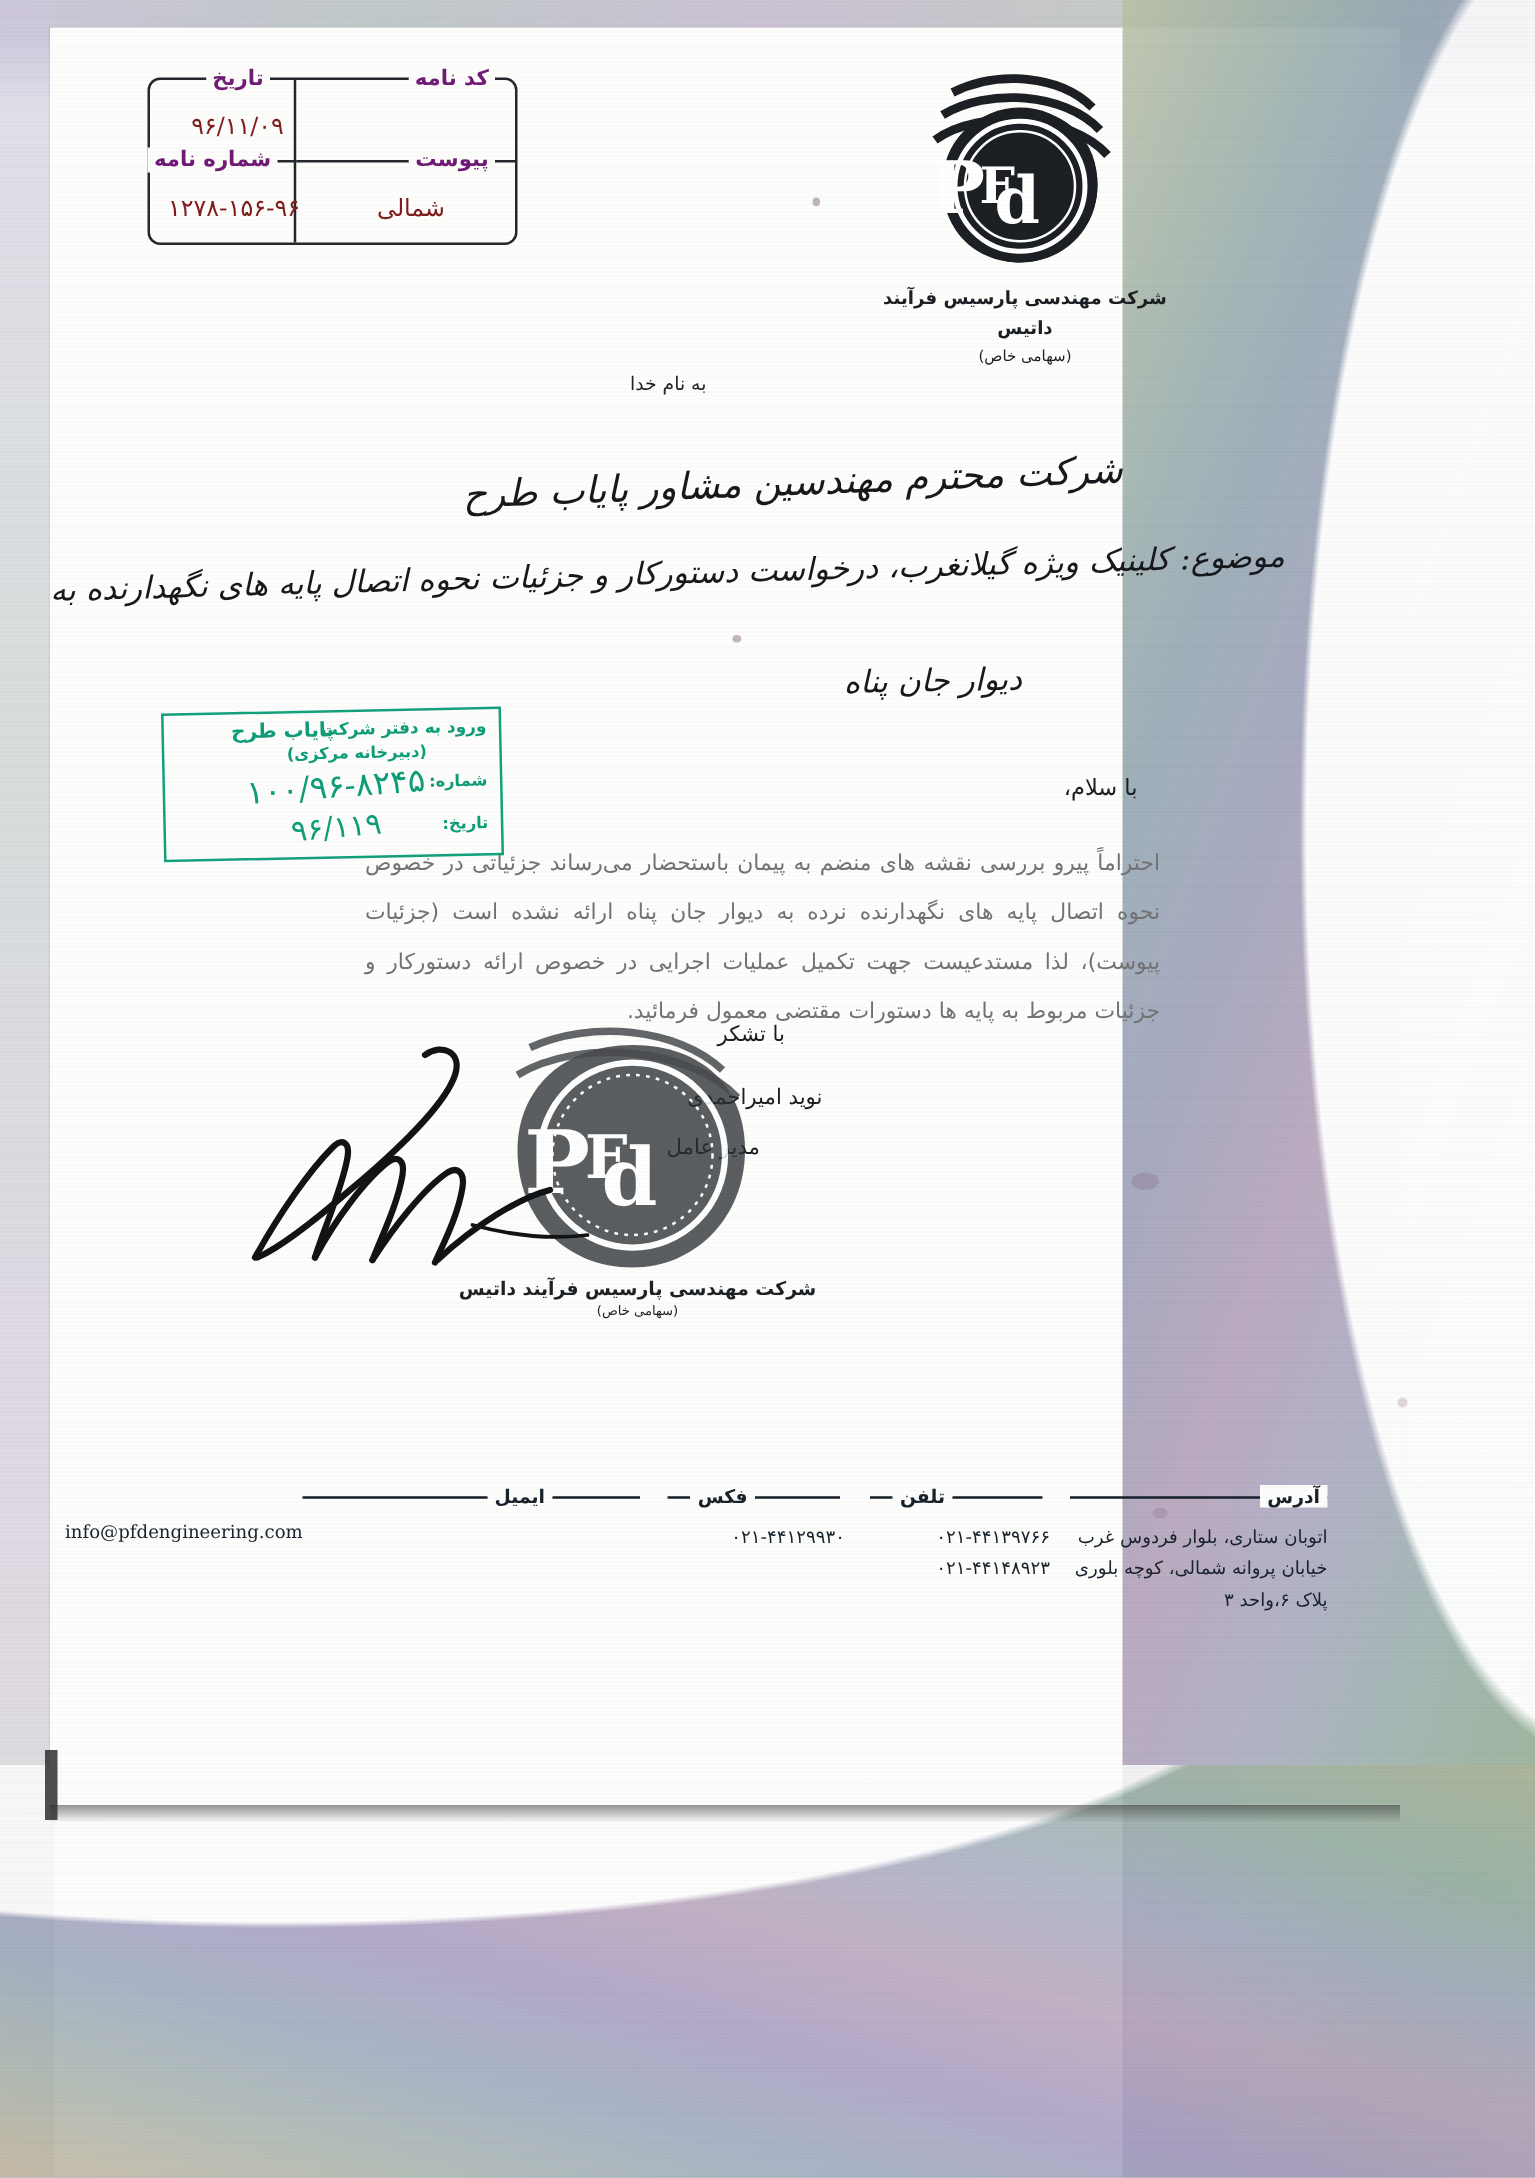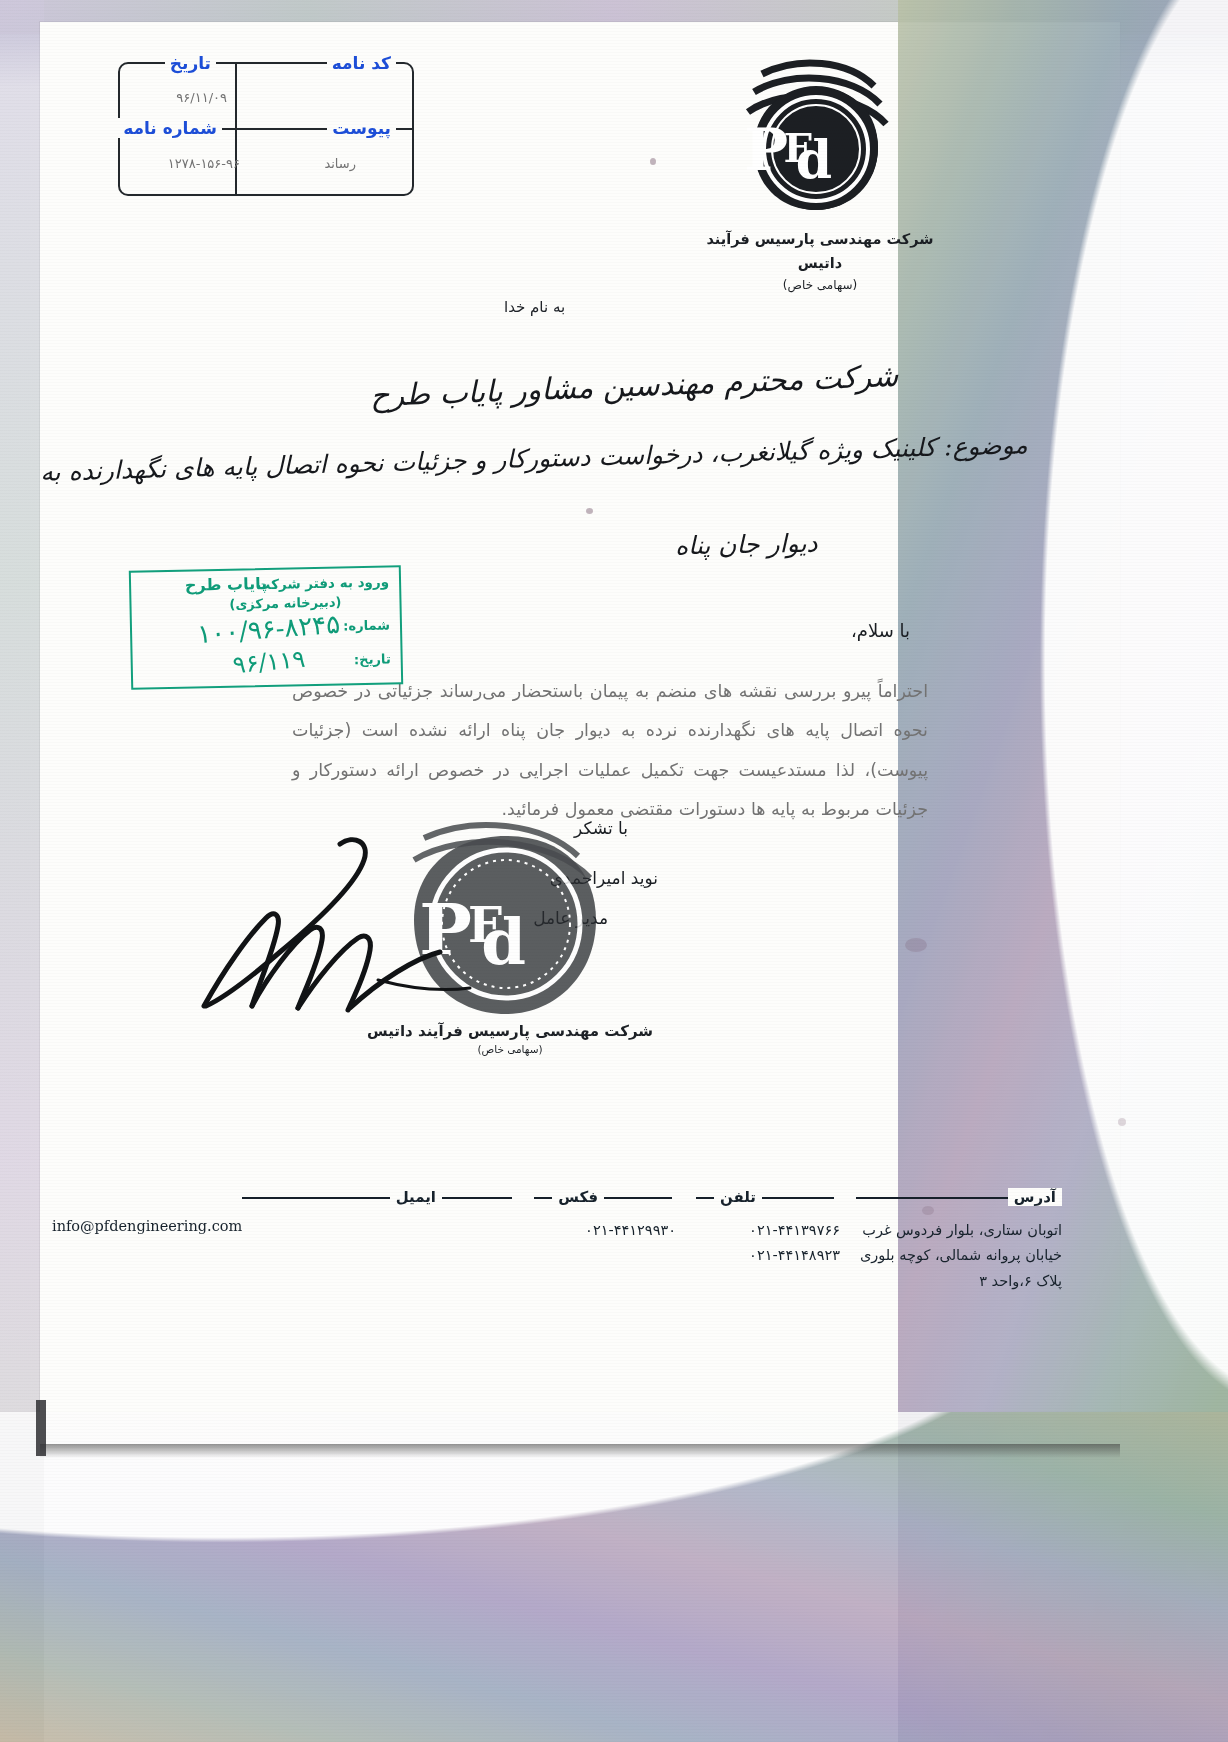--- a/index.html
+++ b/index.html
@@ -140,27 +140,27 @@
     width: 117px;
     height: 2px;
     background: #23282c;
   }
   .ref-lbl {
     position: absolute;
     background: #fdfdfb;
     padding: 0 5px;
     font-size: 17px;
     font-weight: 700;
-    color: #1d4ed8;
+    color: #701a75;
     white-space: nowrap;
   }
   .ref-val {
     position: absolute;
-    font-size: 13px;
-    color: #737373;
+    font-size: 19px;
+    color: #7f1d1d;
     white-space: nowrap;
     letter-spacing: 1px;
   }
   .lbl-code   { right: 16px;  top: -11px; }
   .lbl-date   { right: 196px; top: -11px; }
   .lbl-attach { right: 16px;  top: 54px; }
   .lbl-num    { right: 190px; top: 54px; }
   .val-date   { right: 185px; top: 26px; }
   .val-num    { right: 172px; top: 92px; }
   .val-attach { right: 56px;  top: 92px; }
@@ -426,21 +426,21 @@
     <div class="hline"></div>
     <div class="hline2"></div>
 
     <div class="ref-lbl lbl-code">کد نامه</div>
     <div class="ref-lbl lbl-date">تاریخ</div>
     <div class="ref-lbl lbl-attach">پیوست</div>
     <div class="ref-lbl lbl-num">شماره نامه</div>
 
     <div class="ref-val val-date">۹۶/۱۱/۰۹</div>
     <div class="ref-val val-num">۱۲۷۸-۱۵۶-۹۶</div>
-    <div class="ref-val val-attach">رساند</div>
+    <div class="ref-val val-attach">شمالی</div>
   </div>
 
   <div class="logo-top">
     <svg viewBox="0 0 180 175" width="180" height="175" aria-hidden="true">
       <g fill="none" stroke="#1c1f23" stroke-width="4">
         <path d="M34 22 C70 4 120 8 146 34" stroke-width="7"></path>
         <path d="M26 40 C62 18 124 22 152 52" stroke-width="7"></path>
         <path d="M20 60 C56 34 130 40 158 72" stroke-width="7"></path>
       </g>
       <path d="M150 96 a62 62 0 1 1 -124 0 a62 62 0 0 1 124 0 Z" fill="#1c1f23"></path>

